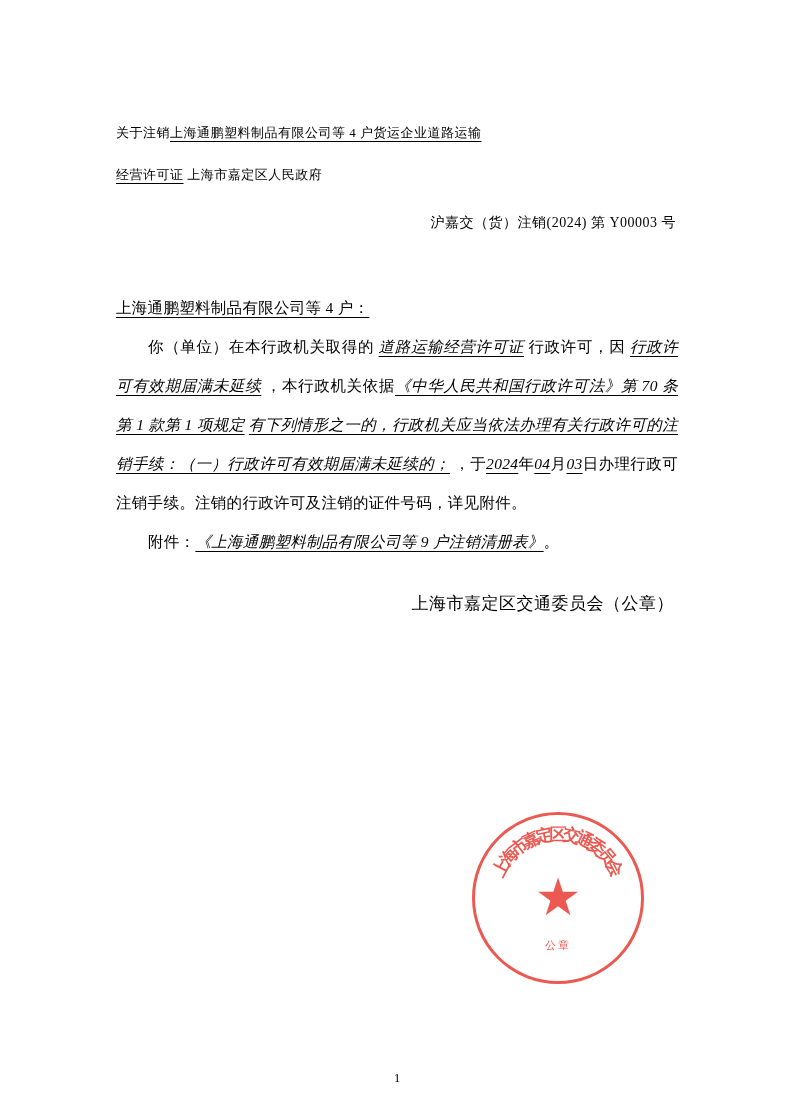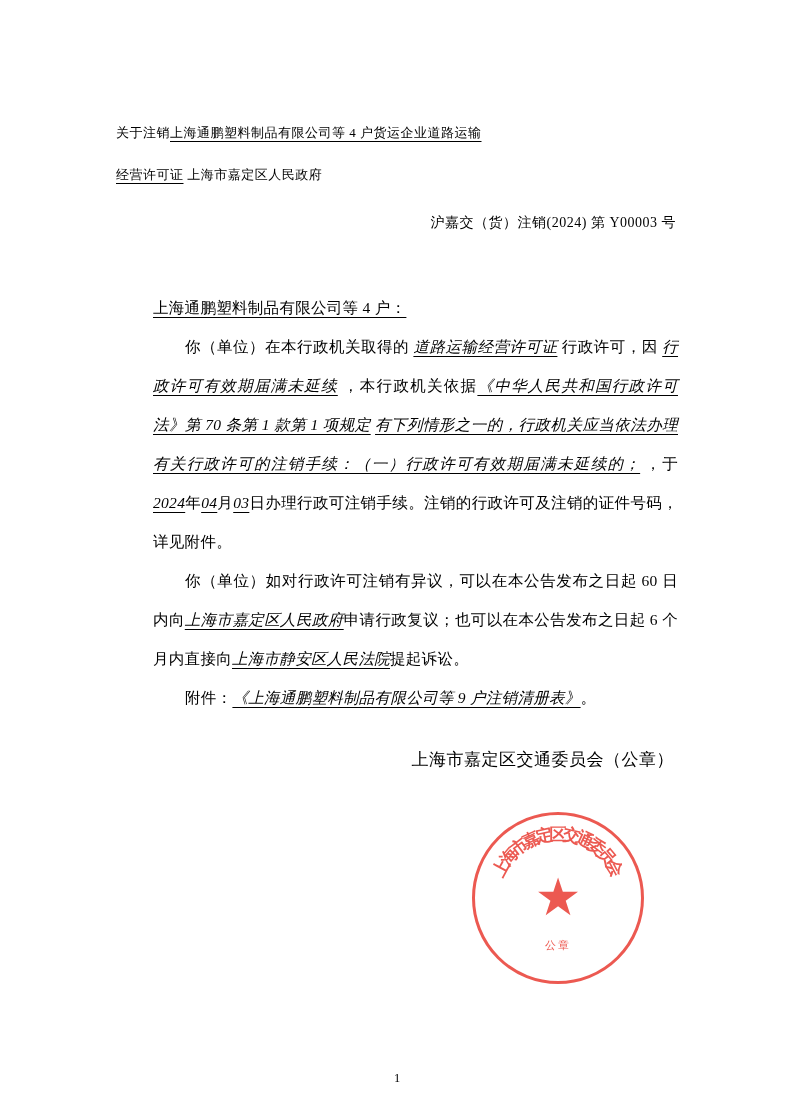--- a/index.html
+++ b/index.html
@@ -39,21 +39,20 @@
   }
   .doc-no {
     margin-top: 18px;
     text-align: right;
     font-size: 14px;
     padding-right: 2px;
     letter-spacing: 0.5px;
   }
   .body-block {
     margin-top: 56px;
-    margin-left: 37px;
   }
   p.para {
     font-size: 15.5px;
     line-height: 39px;
     margin: 0;
     text-align: justify;
     letter-spacing: 0.3px;
   }
   p.indent {
     text-indent: 32px;
@@ -143,21 +142,20 @@
     </div>
 
     <div class="doc-no">沪嘉交（货）注销(2024) 第 Y00003 号</div>
 
     <div class="body-block">
 
       <p class="para"><span class="u">上海通鹏塑料制品有限公司等 4 户：</span></p>
 
       <p class="para indent"><span>你（单位）在本行政机关取得的</span>&nbsp;<span class="fill">道路运输经营许可证</span>&nbsp;<span>行政许可，因</span>&nbsp;<span class="fill">行政许可有效期届满未延续</span>&nbsp;<span>，本行政机关依据</span><span class="fill">《中华人民共和国行政许可法》第 70 条第 1 款第 1 项规定</span>&nbsp;<span class="fill">有下列情形之一的，行政机关应当依法办理有关行政许可的注销手续：（一）行政许可有效期届满未延续的；</span>&nbsp;<span>，于</span><span class="fill">2024</span><span>年</span><span class="fill">04</span><span>月</span><span class="fill">03</span><span>日办理行政可注销手续。注销的行政许可及注销的证件号码，详见附件。</span></p>
 
-      <p class="para indent"><span>你（单位）如对行政许可注销有异议，可以在本公告发布之日起 60 日内向</span><span class="fill">上海市嘉定区人民政府</span><span>申请行政复议；也可以在本公告发布之日起 6 个月内直接向</span><span class="fill">上海市静安区人民法院</span><span>提起诉讼。</span></p>
 
 
       <p class="para indent"><span>附件：</span><span class="fill">《上海通鹏塑料制品有限公司等 9 户注销清册表》</span><span>。</span></p>
 
     </div>
 
     <div class="sign-block">
       <div>上海市嘉定区交通委员会（公章）</div>
     </div>
 

